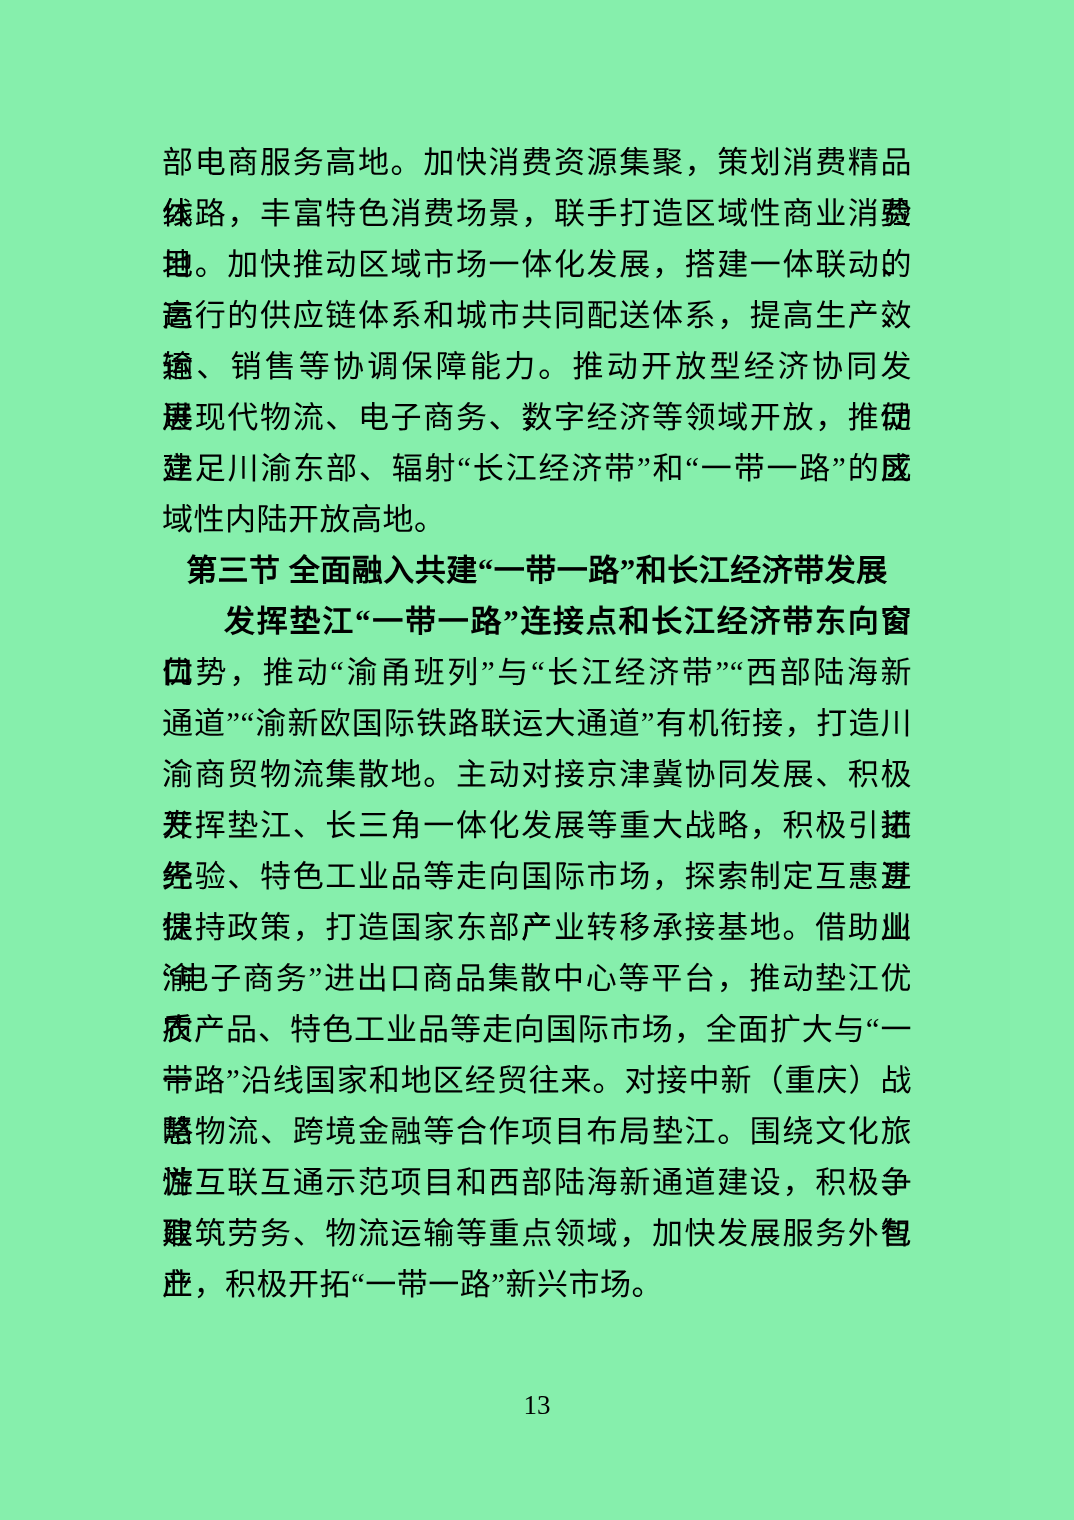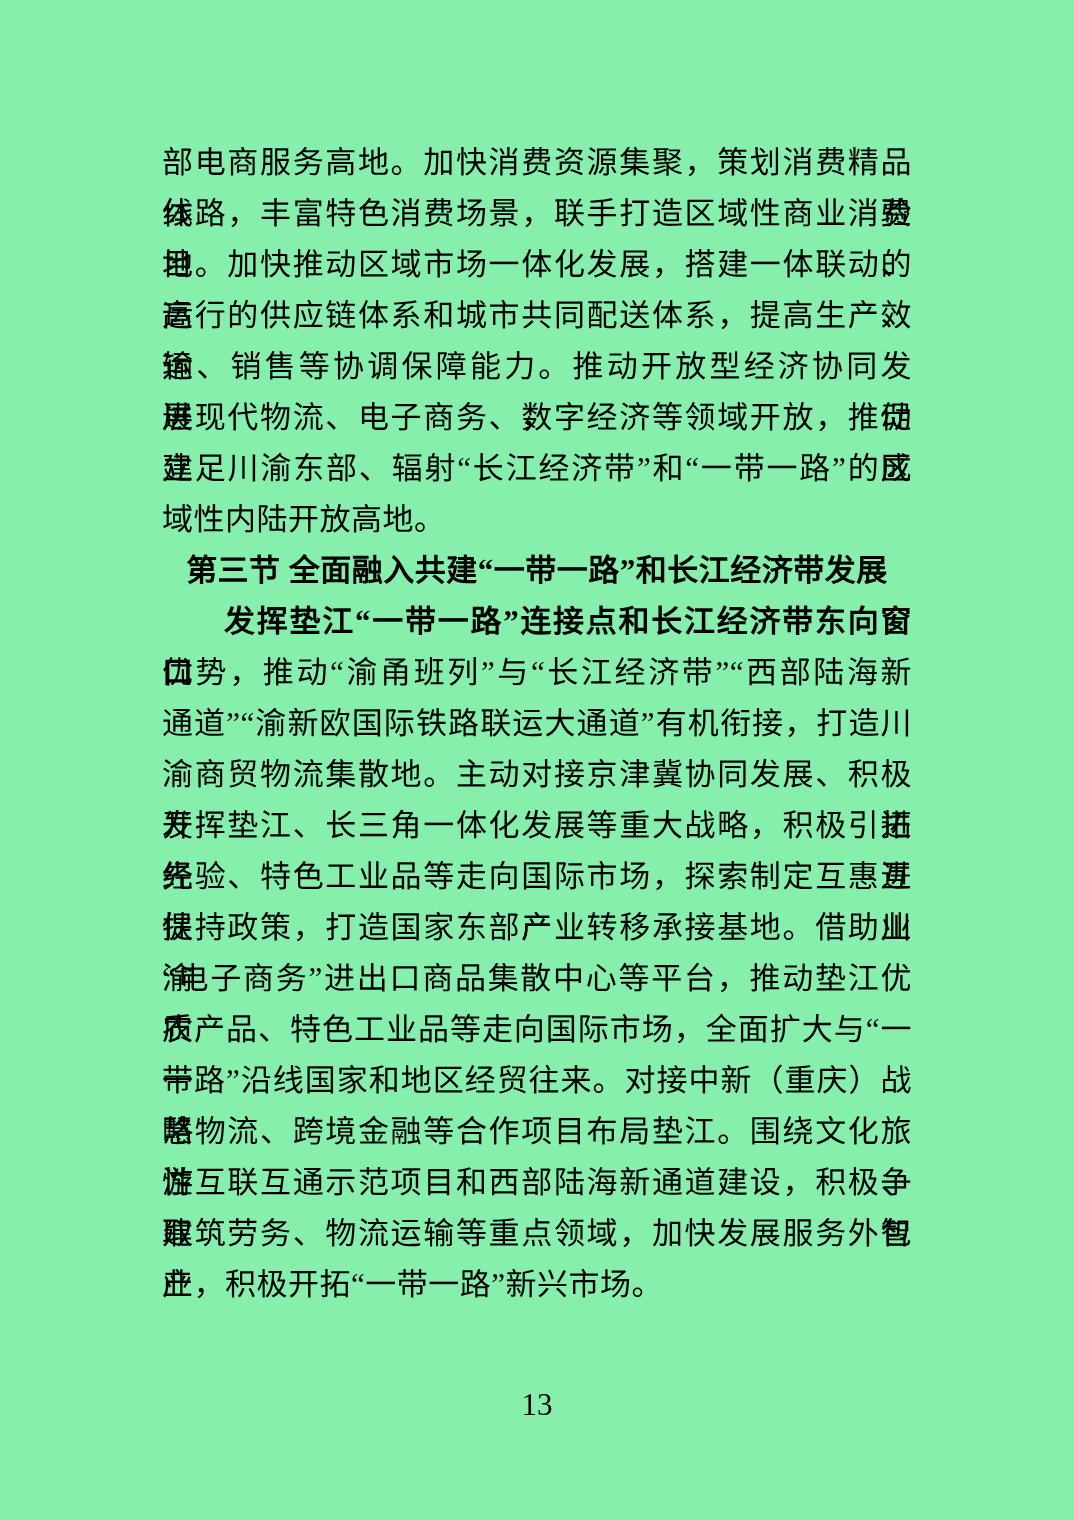--- a/index.html
+++ b/index.html
@@ -47,21 +47,21 @@
     text-align: center;
     text-align-last: center;
     letter-spacing: 0.5px;
   }
   .page-number {
     position: absolute;
     left: 0;
     top: 1388px;
     width: 100%;
     text-align: center;
-    font-size: 31px;
+    font-size: 27px;
     line-height: 34px;
   }
 </style>
 </head>
 <body>
 
 <div class="page">
   <div class="textblock">
 
     <div class="line">部电商服务高地。加快消费资源集聚，策划消费精品体验</div>

